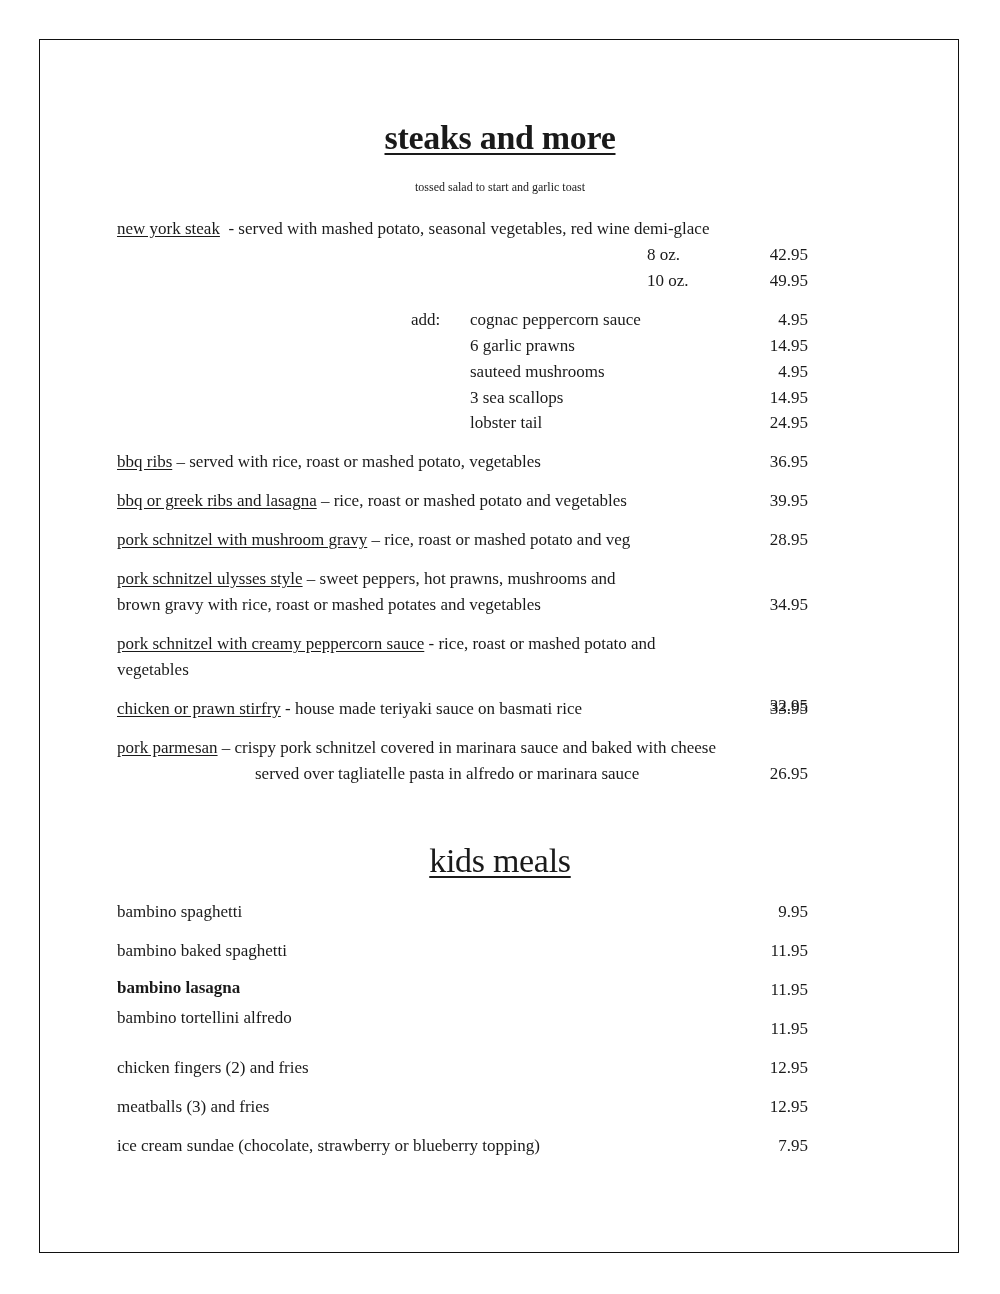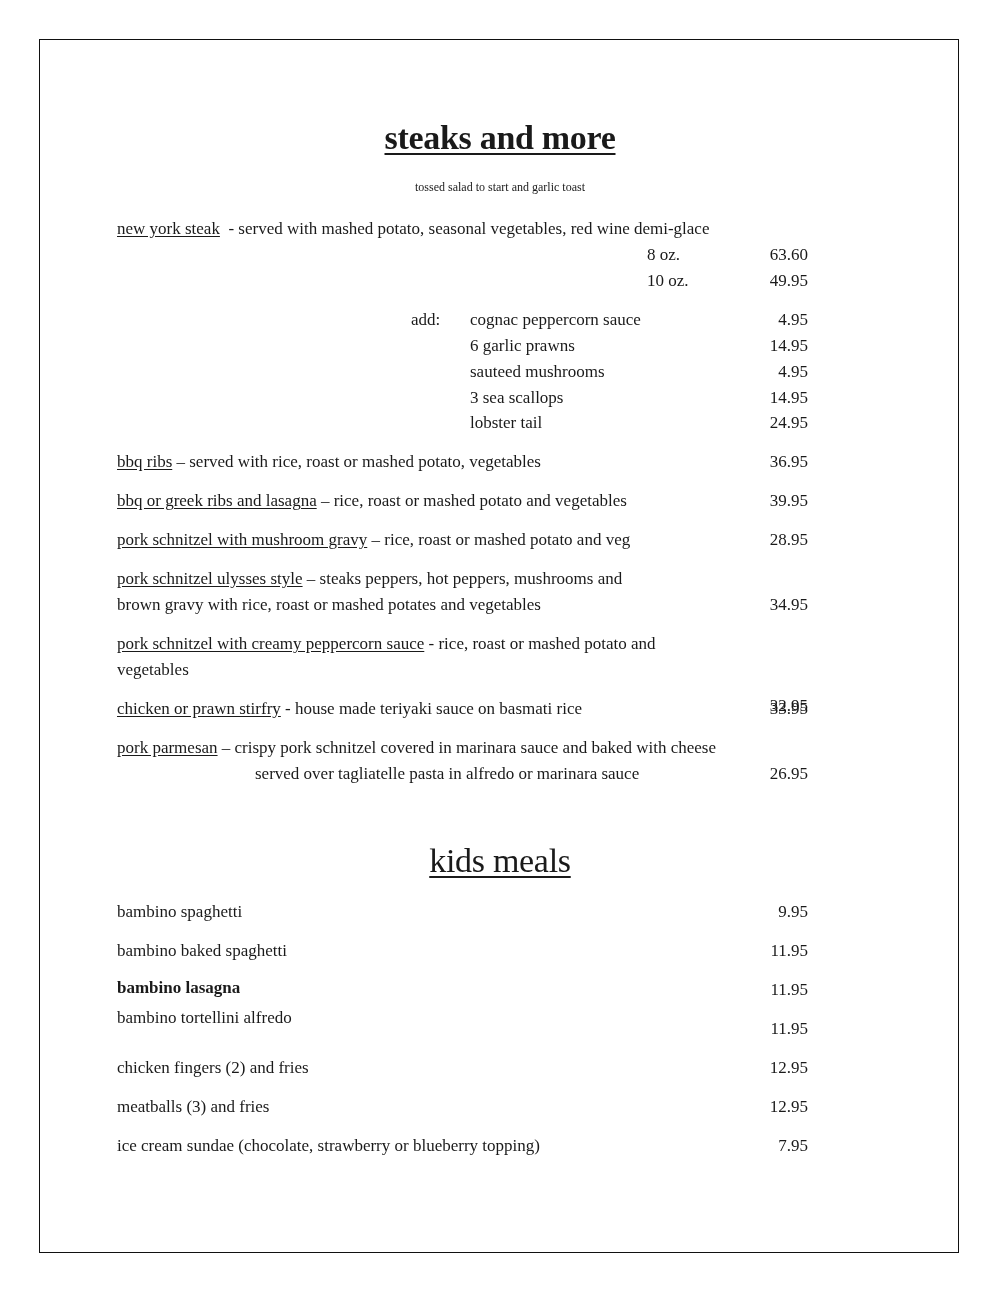--- a/index.html
+++ b/index.html
@@ -29,21 +29,21 @@
 
 <div class="page-border"></div>
 
 <div class="title" style="top:118px;font-weight:bold;">steaks and more</div>
 <div class="subtitle" style="top:180px;">tossed salad to start and garlic toast</div>
 
 <div class="abs" style="left:117px; top:219px;">
   <span class="u">new york steak</span><span style="white-space:pre;">  - served with mashed potato, seasonal vegetables, red wine demi-glace</span>
 </div>
 <div class="abs" style="left:647px; top:245px;">8 oz.</div>
-<div class="price" style="left:718px; top:245px;">63.60</div>
+<div class="price" style="left:718px; top:245px;">42.95</div>
 <div class="abs" style="left:647px; top:271px;">10 oz.</div>
 <div class="price" style="left:718px; top:271px;">49.95</div>
 
 <div class="abs" style="left:411px; top:310px;">add:</div>
 <div class="abs" style="left:470px; top:310px;">cognac peppercorn sauce</div>
 <div class="price" style="left:718px; top:310px;">4.95</div>
 <div class="abs" style="left:470px; top:336px;">6 garlic prawns</div>
 <div class="price" style="left:718px; top:336px;">14.95</div>
 <div class="abs" style="left:470px; top:362px;">sauteed mushrooms</div>
 <div class="price" style="left:718px; top:362px;">4.95</div>
@@ -61,21 +61,21 @@
   <span class="u">bbq or greek ribs and lasagna</span><span> – rice, roast or mashed potato and vegetables</span>
 </div>
 <div class="price" style="left:718px; top:491px;font-family:Liberation Serif, serif;">39.95</div>
 
 <div class="abs" style="left:117px; top:530px;">
   <span class="u">pork schnitzel with mushroom gravy</span><span> – rice, roast or mashed potato and veg</span>
 </div>
 <div class="price" style="left:718px; top:530px;">28.95</div>
 
 <div class="abs" style="left:117px; top:569px;">
-  <span class="u">pork schnitzel ulysses style</span><span> – steaks peppers, hot peppers, mushrooms and</span>
+  <span class="u">pork schnitzel ulysses style</span><span> – sweet peppers, hot prawns, mushrooms and</span>
 </div>
 <div class="abs" style="left:117px; top:595px;">brown gravy with rice, roast or mashed potates and vegetables</div>
 <div class="price" style="left:718px; top:595px;">34.95</div>
 
 <div class="abs" style="left:117px; top:634px;">
   <span class="u">pork schnitzel with creamy peppercorn sauce</span><span> - rice, roast or mashed potato and</span>
 </div>
 <div class="abs" style="left:117px; top:660px;">vegetables</div>
 <div class="price" style="left:718px; top:660px;margin-top:36px;">32.95</div>
 

